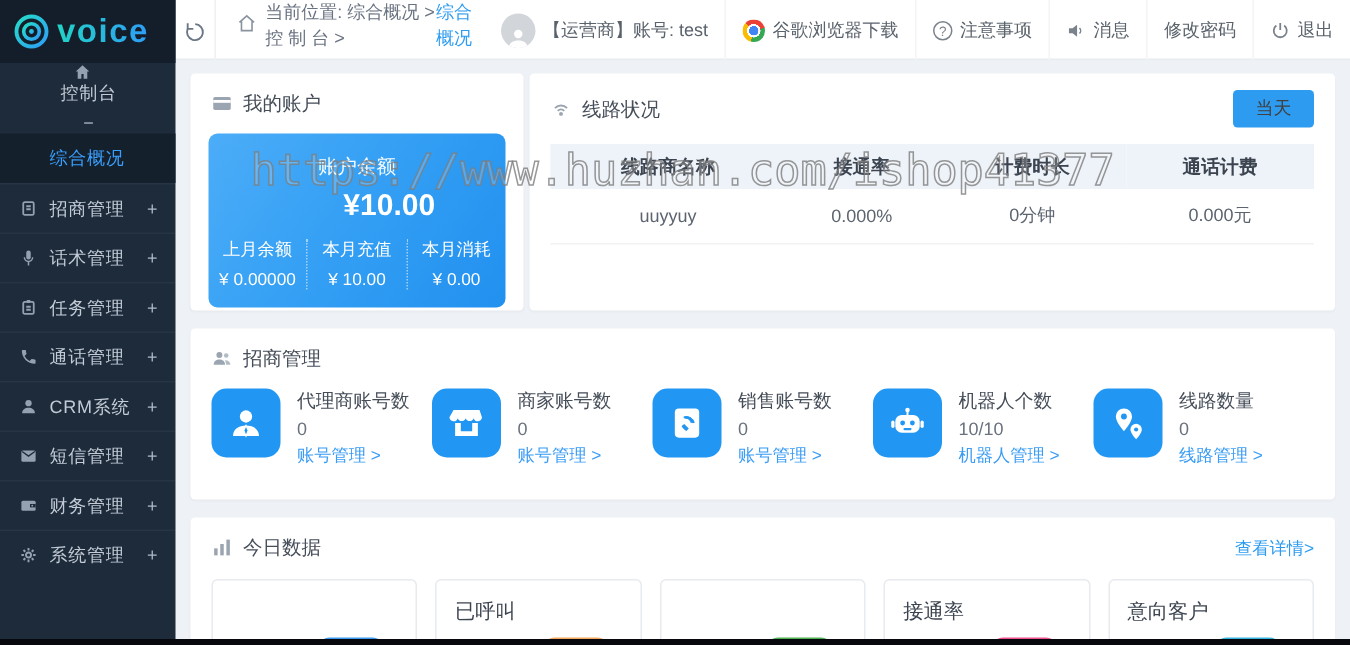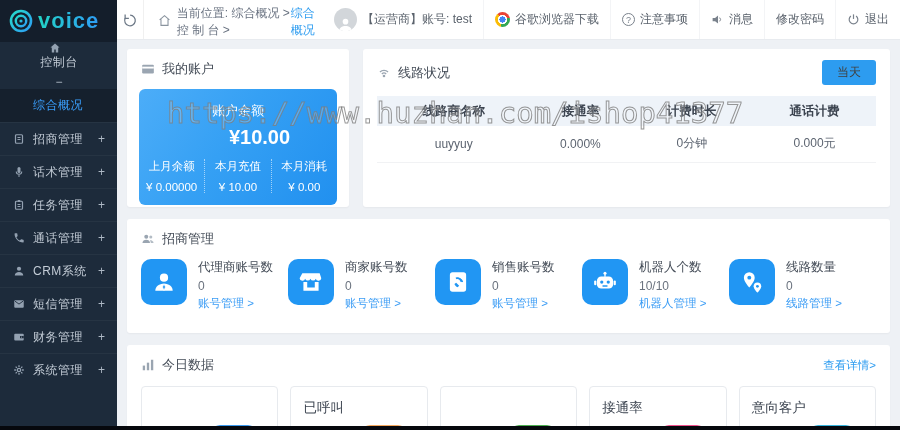--- a/index.html
+++ b/index.html
@@ -15,21 +15,21 @@
   .menu { }
   .m-row { height:33px; display:flex; align-items:center; padding:0 12px 0 13px; color:#c3ccd6; cursor:pointer; border-top:1px solid rgba(255,255,255,.045); }
   .m-row:first-child { border-top:none; height:47px;flex-direction:column; }
   .m-ic { width:12px; height:12px; margin-right:8px; color:#93a1b1; flex:0 0 12px; }
   .m-ic svg { width:12px; height:12px; display:block; }
   .m-lbl { flex:1; font-size:12px; letter-spacing:.5px; }
   .m-tg { color:#aeb9c5; font-size:12px; }
   .m-sub { height:33px; display:flex; align-items:center; padding-left:33px; background:#15202d; color:#3aa0ff; font-size:12px; letter-spacing:.5px; cursor:pointer; }
 
   
-  .header { position:absolute; left:117px; top:0; width:783px; height:40px; background:#fff; border-bottom:1px solid #e8ebef; display:flex; align-items:flex-end; z-index:4; }
+  .header { position:absolute; left:117px; top:0; width:783px; height:40px; background:#fff; border-bottom:1px solid #e8ebef; display:flex; align-items:flex-start; z-index:4; }
   .h-back { width:38px; height:40px; display:flex; align-items:center; justify-content:center; border-right:1px solid #f0f0f0; color:#6b7785; cursor:pointer; }
   .h-crumb { display:flex; align-items:center; padding-left:14px; color:#697280; }
   .h-crumb .home { color:#8a949f; margin-right:6px; }
   .crumb-cur { color:#2d9cf0; }
   .h-right { margin-left:auto; display:flex; align-items:center; height:40px; }
   .h-item { display:flex; align-items:center; gap:5px; padding:0 11px; height:40px; color:#5a626c; cursor:pointer; border-left:1px solid #f3f4f6; white-space:nowrap; }
   .h-item.noline { border-left:none; }
   .avatar { width:23px; height:23px; border-radius:50%; background:#d2d6da; display:flex; align-items:flex-end; justify-content:center; overflow:hidden; }
   .avatar svg { width:15px; height:15px; fill:#fff; }
   .chrome { width:15px; height:15px; border-radius:50%;
@@ -41,21 +41,21 @@
   .q-icon::after { content:"?"; }
 
   
   .content { position:absolute; left:117px; top:40px; width:783px; height:390px; padding:9px 10px; }
   .card { background:#fff; border-radius:3px; box-shadow:0 1px 2px rgba(0,0,0,.04); }
   .card-head { display:flex; align-items:center; padding:11px 14px 9px; font-size:13px; color:#3c4450; }
   .card-head .cic { width:14px; height:14px; margin-right:7px; color:#9aa5b1; }
   .card-head .cic svg { width:14px; height:14px; display:block; }
   .card-title { font-size:13px; color:#454d58; }
 
-  .row1 { display:flex; gap:14px; }
+  .row1 { display:flex; gap:4px; }
   .acct-card { width:222px; height:158px; }
   .acct-box { margin:2px 12px 12px; height:116px; border-radius:6px; color:#fff; text-align:center; padding-top:13px;
     background:linear-gradient(125deg,#4cadf8 0%,#35a0f4 45%,#2190ef 100%); }
   .acct-balance-label { font-size:13px; opacity:.95; }
   .acct-balance { font-size:20px; font-weight:bold; margin:6px 0 10px;padding-left:43px; }
   .acct-stats { display:flex; }
   .acct-col { flex:1; padding:0 2px; }
   .acct-col + .acct-col { border-left:1px dotted rgba(255,255,255,.55); }
   .acct-col .lbl { font-size:11.5px; margin-bottom:7px; }
   .acct-col .val { font-size:11.5px; }

